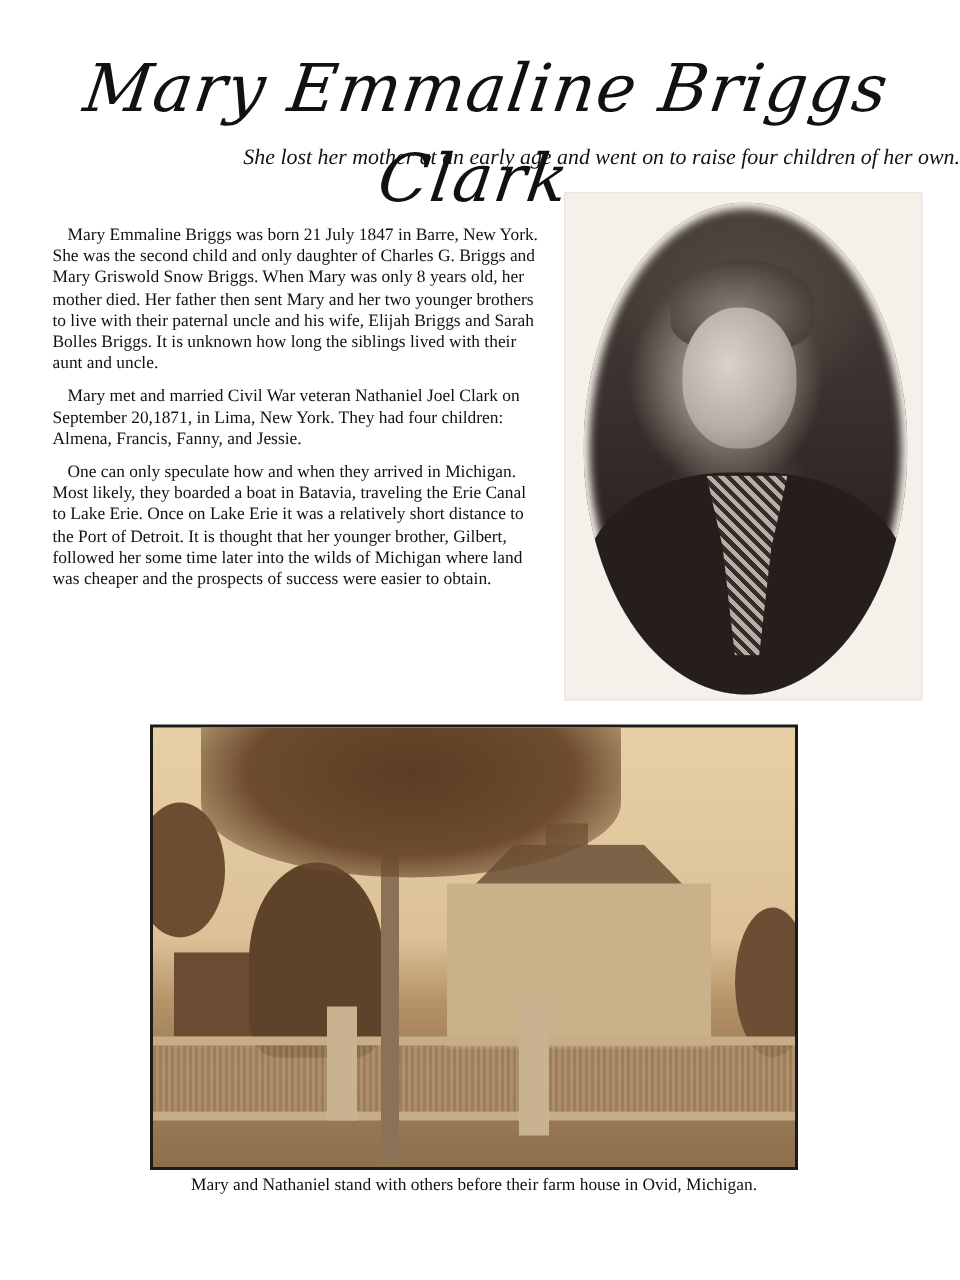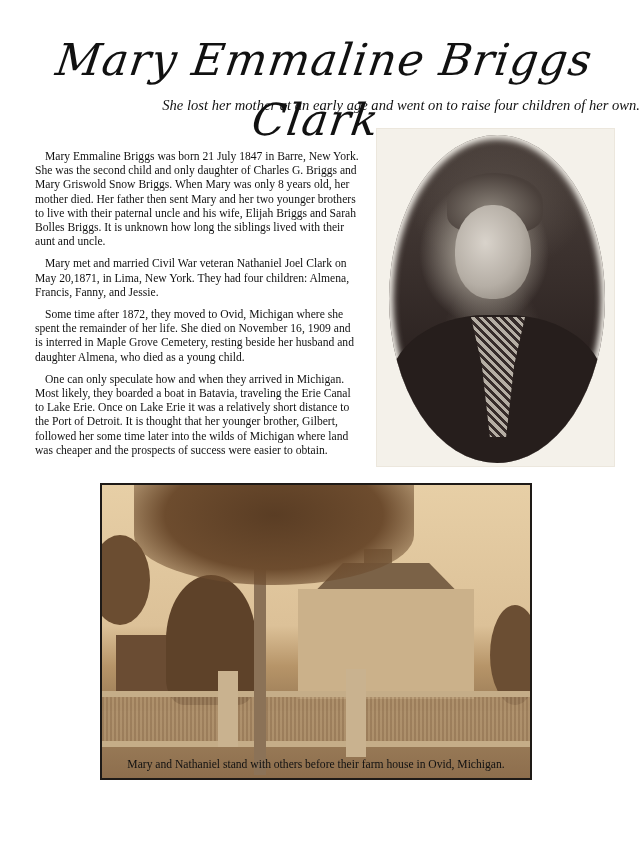--- a/index.html
+++ b/index.html
@@ -237,38 +237,37 @@
       left: 0; right: 0;
       top: 212px;
       height: 44px;
       background: repeating-linear-gradient(90deg, #9c7e5c 0 2px, #b59873 2px 4px);
       opacity: 0.7;
     }
 
     .photo-caption {
       position: absolute;
       left: 100px;
-      top: 758px;
+      top: 783px;
       width: 432px;
       text-align: center;
       font-family: "Liberation Serif", serif;
       font-size: 11.6px;
       color: #111;
     }
   </style>
 </head>
 <body>
 
 <h1 class="title">Mary Emmaline Briggs Clark</h1>
 <div class="subtitle">She lost her mother at an early age and went on to raise four children of her own.</div>
 
 <div class="body-text">
   <p>Mary Emmaline Briggs was born 21 July 1847 in Barre, New York. She was the second child and only daughter of Charles G. Briggs and Mary Griswold Snow Briggs.  When Mary was only 8 years old, her mother died.  Her father then sent Mary and her two younger brothers to live with their paternal uncle and his wife, Elijah Briggs and Sarah Bolles Briggs.  It is unknown how long the siblings lived with their aunt and uncle.</p>
-  <p>Mary met and married Civil War veteran Nathaniel Joel Clark on May 20,1871, in Lima, New York.  They had four children: Almena, Francis, Fanny, and Jessie.</p>
-  <p>Some time after 1872, they moved to Ovid, Michigan where she spent the remainder of her life.  She died on November 16, 1909 and is interred in Maple Grove Cemetery, resting beside her husband and daughter Almena, who died as a young child.</p>
+  <p>Mary met and married Civil War veteran Nathaniel Joel Clark on September 20,1871, in Lima, New York.  They had four children: Almena, Francis, Fanny, and Jessie.</p>
   <p>One can only speculate how and when they arrived in Michigan. Most likely, they boarded a boat in Batavia, traveling the Erie Canal to Lake Erie. Once on Lake Erie it was a relatively short distance to the Port of Detroit.  It is thought that her younger brother, Gilbert, followed her some time later into the wilds of Michigan where land was cheaper and the prospects of success were easier to obtain.</p>
 </div>
 
 <div class="portrait-panel">
   <div class="portrait-oval" title="oval sepia portrait of Mary Emmaline Briggs Clark">
     <div class="portrait-dress"></div>
     <div class="portrait-lace"></div>
     <div class="portrait-hair"></div>
     <div class="portrait-face"></div>
   </div>

